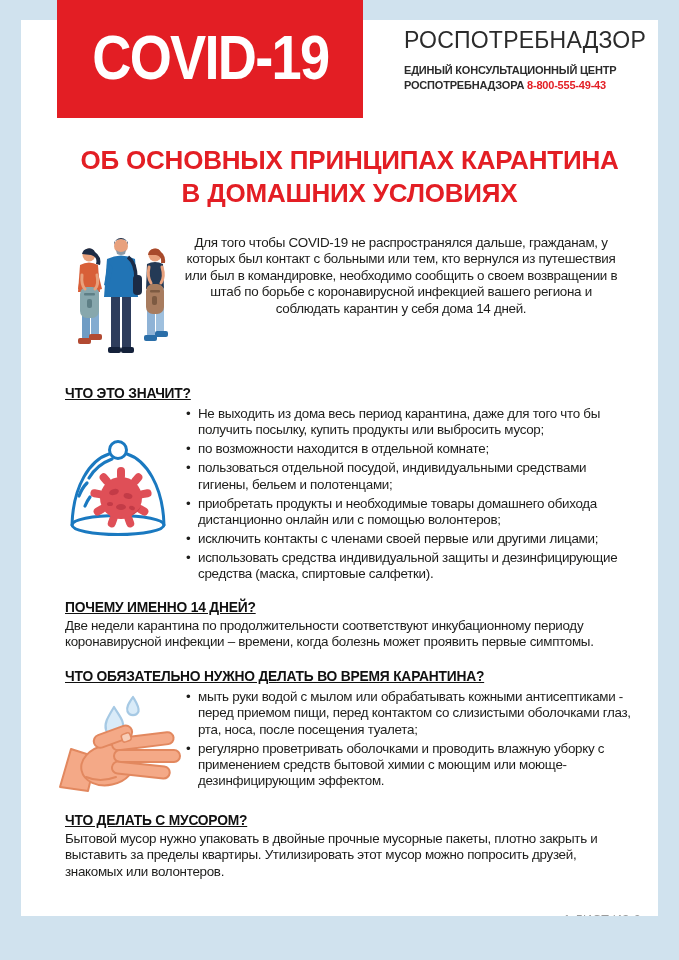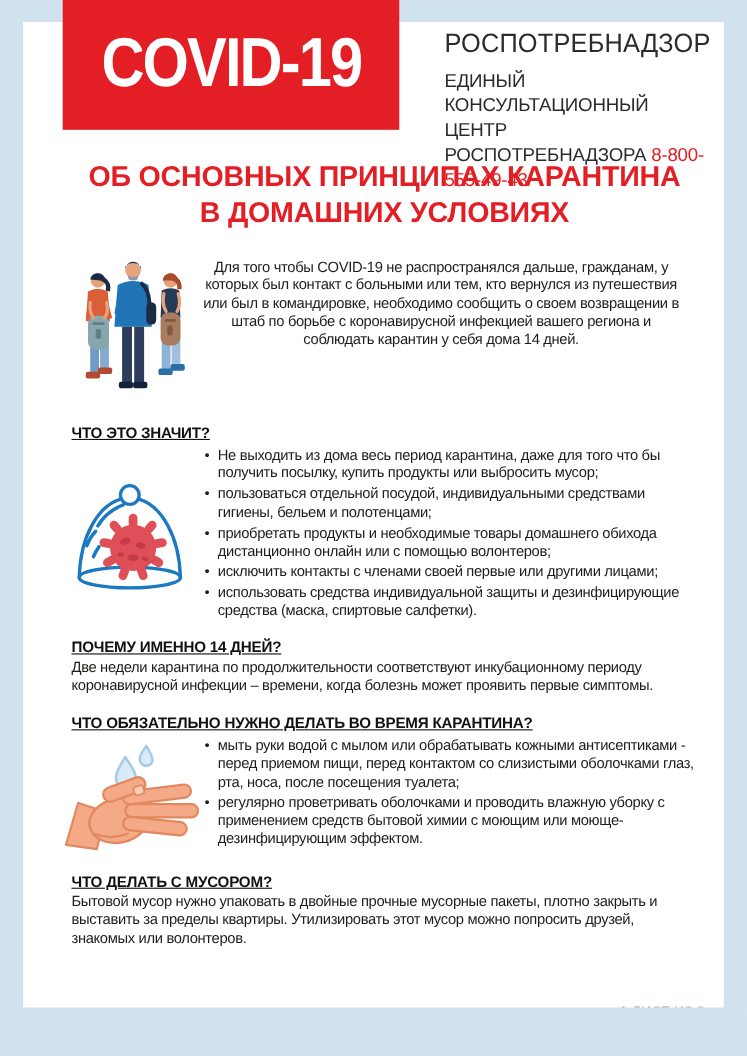--- a/index.html
+++ b/index.html
@@ -16,21 +16,21 @@
     position:absolute; left:36px; top:-20px; width:306px; height:118px;
     background:#e31e24; display:flex; align-items:center; justify-content:center;
   }
   .covid-label {
     color:#ffffff; font-weight:bold; font-size:63px; letter-spacing:-2px;
     display:inline-block; transform:scaleX(0.86); transform-origin:center;
     padding-bottom:4px;
   }
   .header-right { position:absolute; left:383px; top:6px; width:240px; }
   .agency { font-size:24px; color:#2b2b2b; letter-spacing:0.2px; display:inline-block; transform:scaleX(0.96); transform-origin:left; }
-  .hotline { margin-top:9px; font-size:17px; font-weight:normal; color:#2b2b2b; line-height:1.32; letter-spacing:-0.2px; }
+  .hotline { margin-top:9px; font-size:11px; font-weight:bold; color:#2b2b2b; line-height:1.32; letter-spacing:-0.2px; }
   .phone { color:#e31e24; }
 
   
   .content { position:absolute; left:44px; top:92px; width:569px; }
   .title { margin-top:32px; text-align:center; color:#e31e24; font-weight:bold; font-size:26px; line-height:1.27; letter-spacing:-0.2px; }
 
   .intro-row { margin-top:23px; display:flex; }
   .intro-illustration { flex:none; width:120px; height:128px; margin-left:-4px; }
   .intro-text { font-size:13.4px; line-height:16.4px; color:#1d1d1b; letter-spacing:-0.3px; width:436px; margin-left:2px; margin-top:2px;text-align:center; }
 
@@ -162,20 +162,21 @@
               <ellipse cx="7" cy="-2" rx="4.5" ry="2.8" transform="rotate(14 7 -2)"></ellipse>
               <ellipse cx="0" cy="9" rx="5" ry="3"></ellipse>
               <ellipse cx="-11" cy="6" rx="3" ry="2"></ellipse>
               <ellipse cx="11" cy="10" rx="3" ry="2" transform="rotate(20 11 10)"></ellipse>
               <path d="M10,17 a21,21 0 0 0 10,-9 a14,14 0 0 1 -10,9 z"></path>
             </g>
           </g>
         </svg>
         <ul class="bullets">
           <li>Не выходить из дома весь период карантина, даже для того что бы получить посылку, купить продукты или выбросить мусор;</li>
+          <li>по возможности находится в отдельной комнате;</li>
           <li>пользоваться отдельной посудой, индивидуальными средствами гигиены, бельем и полотенцами;</li>
           <li>приобретать продукты и необходимые товары домашнего обихода дистанционно онлайн или с помощью волонтеров;</li>
           <li>исключить контакты с членами своей первые или другими лицами;</li>
           <li>использовать средства индивидуальной защиты и дезинфицирующие средства (маска, спиртовые салфетки).</li>
         </ul>
       </div>
 
       <div class="section sec2">
         <div class="sec-heading">ПОЧЕМУ ИМЕННО 14 ДНЕЙ?</div>
         <p class="sec-text">Две недели карантина по продолжительности соответствуют инкубационному периоду коронавирусной инфекции – времени, когда болезнь может проявить первые симптомы.</p>

